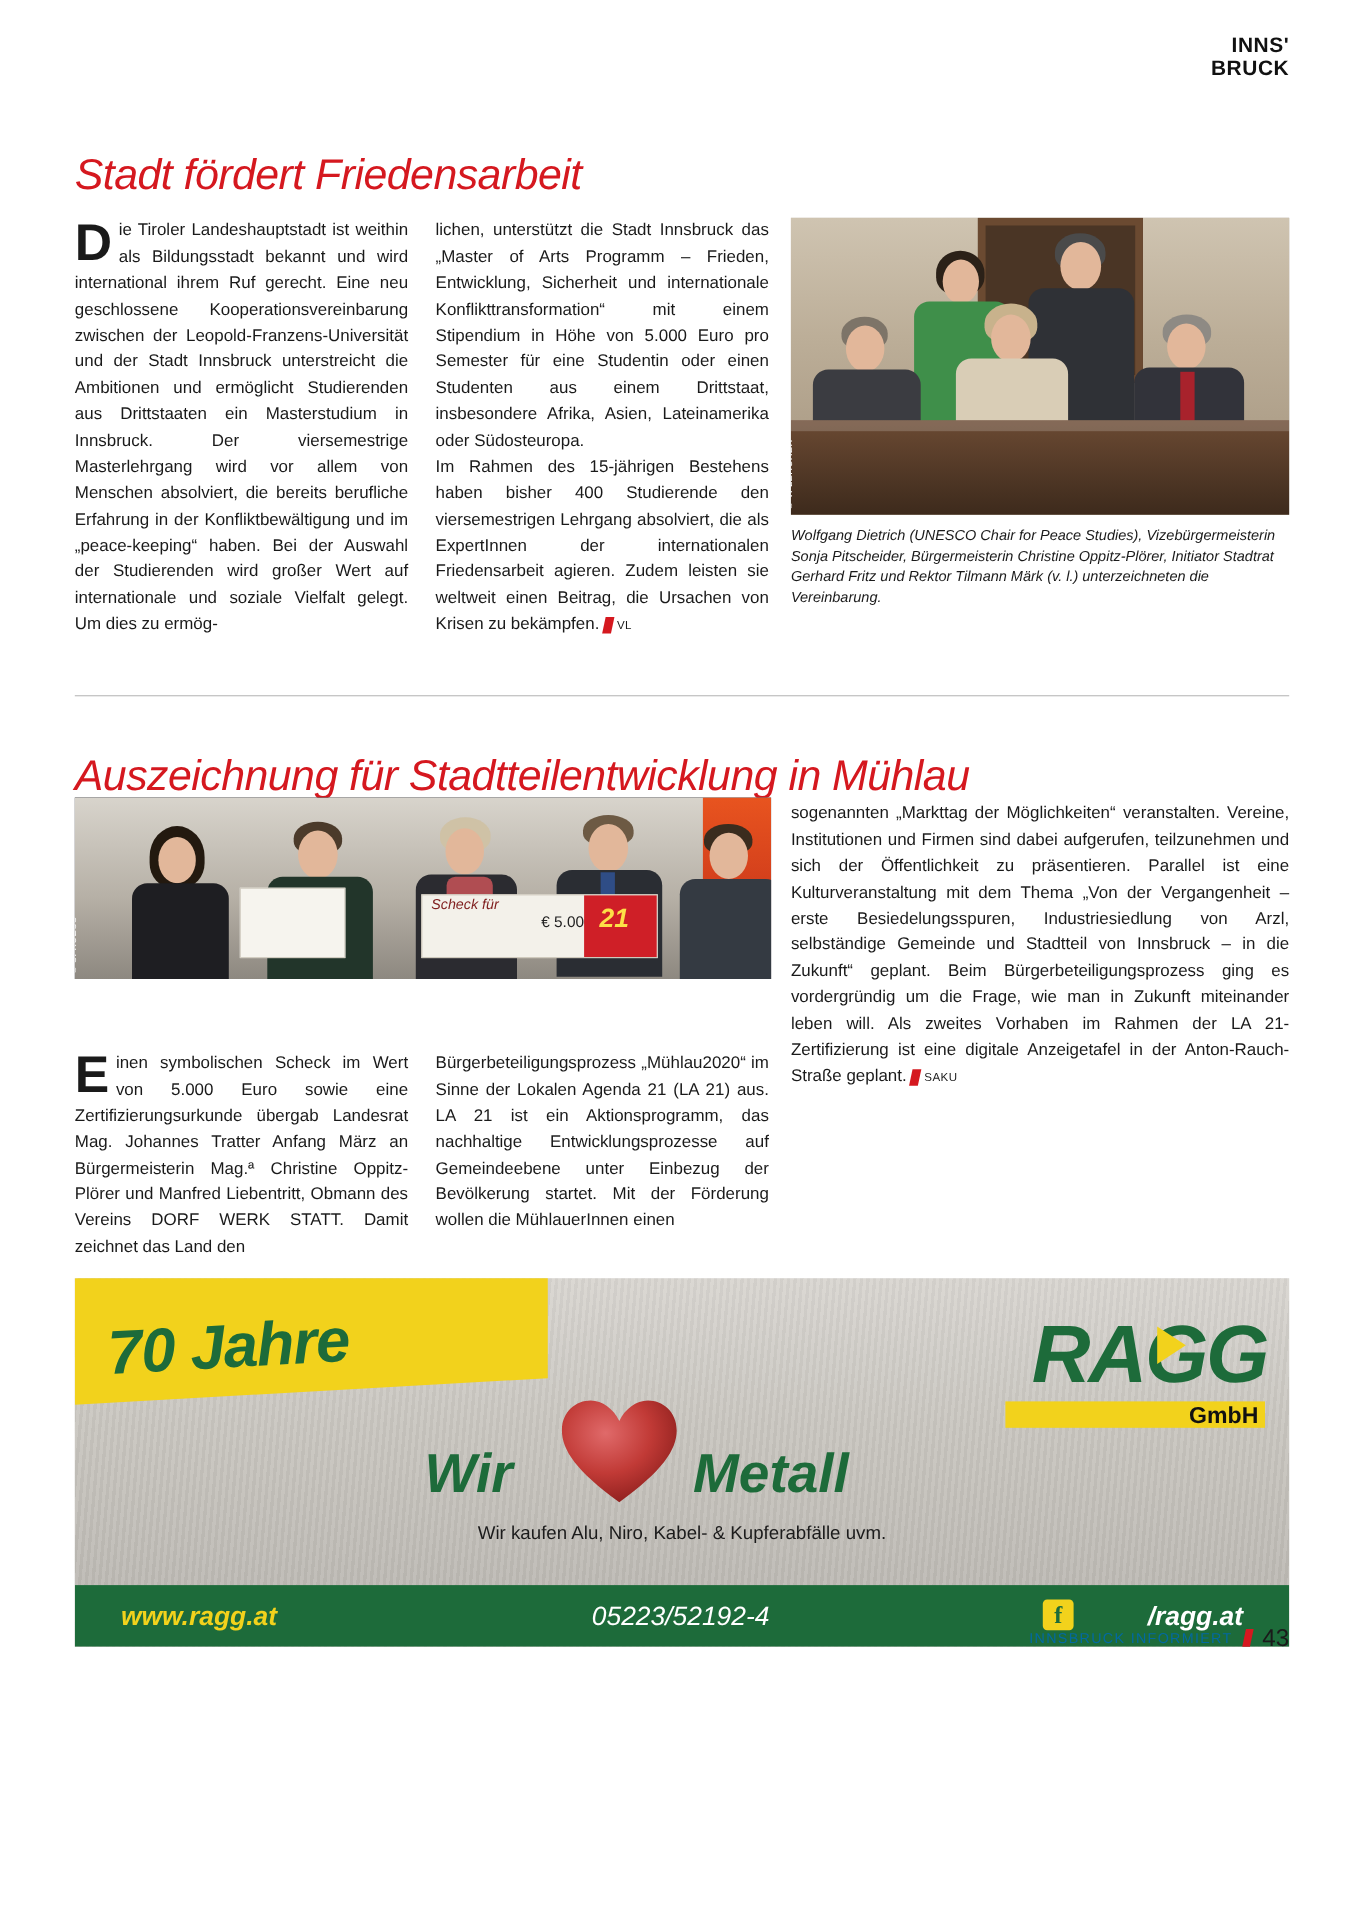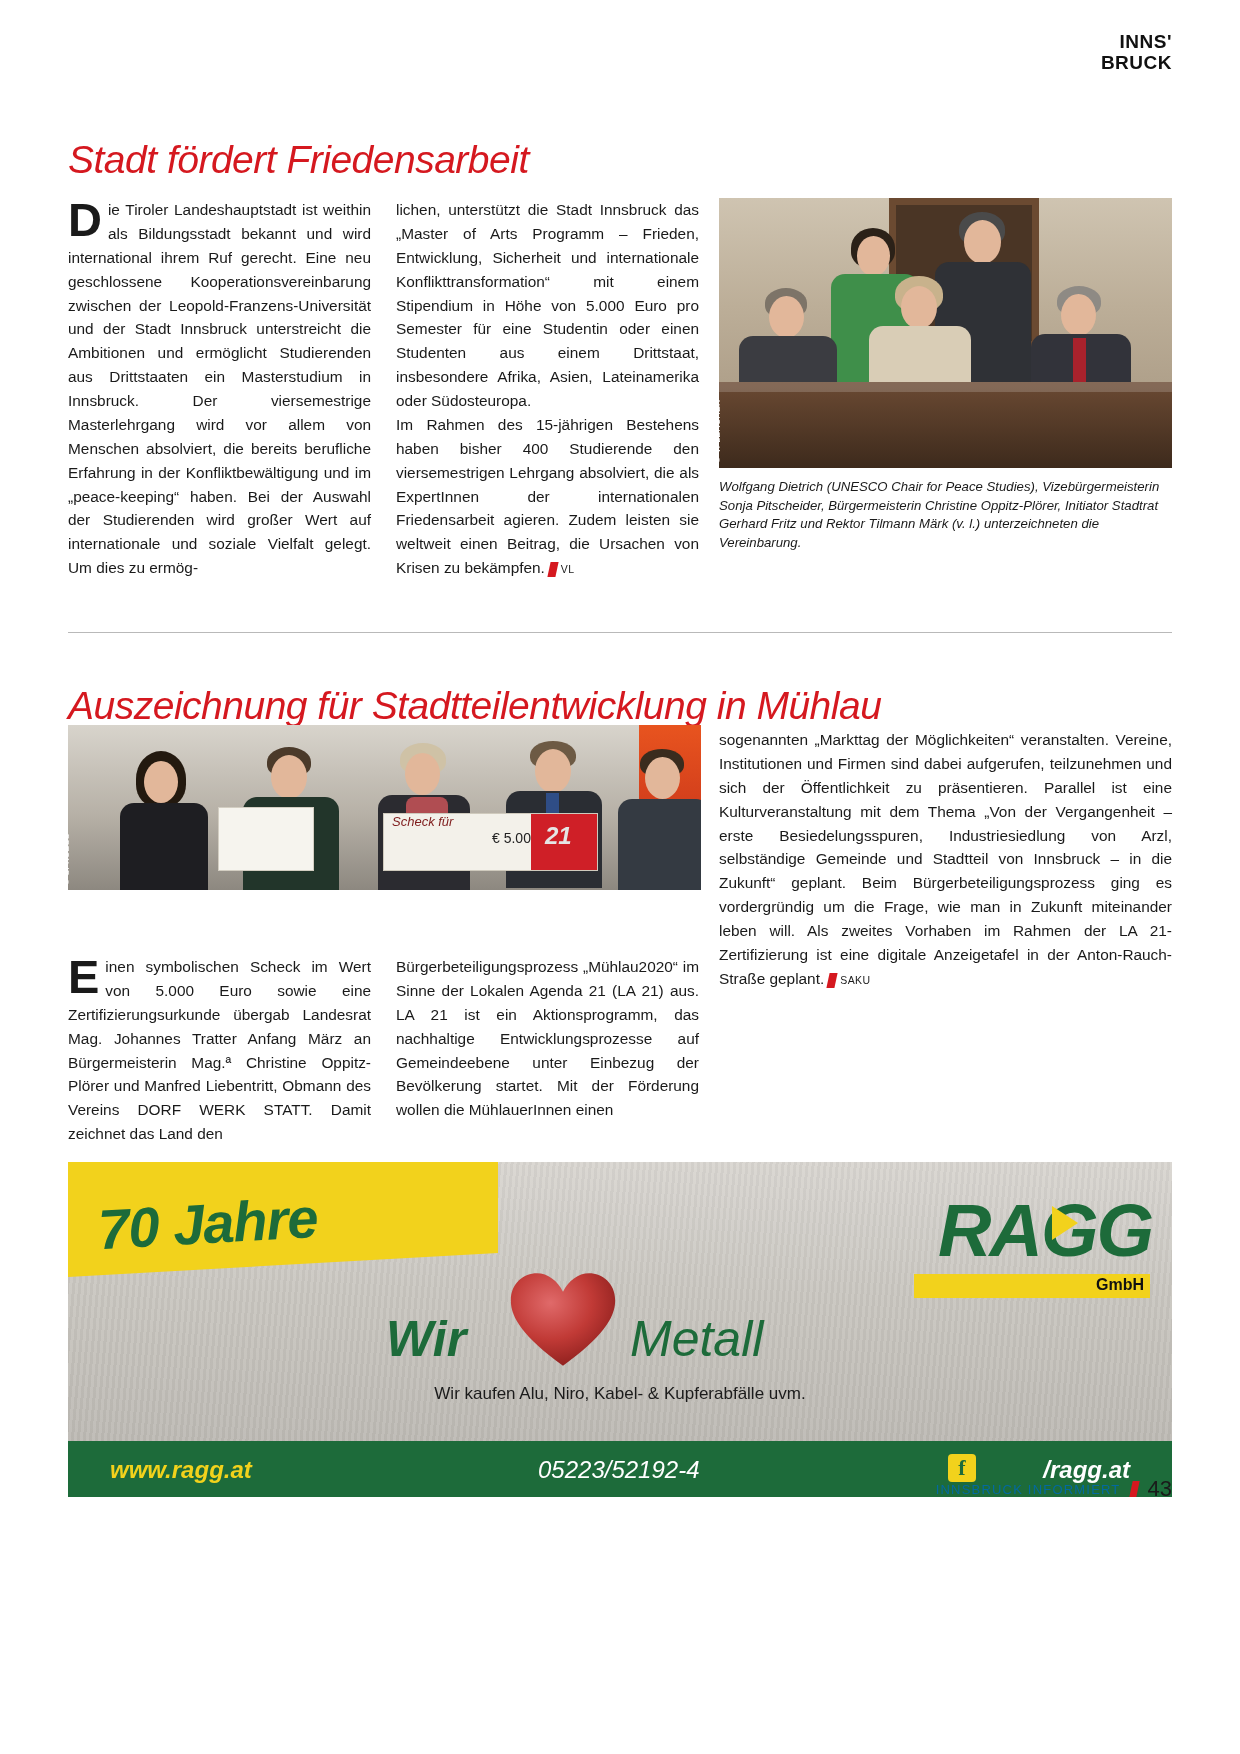--- a/index.html
+++ b/index.html
@@ -179,37 +179,37 @@
     font-size:56px; font-weight:bold; font-style:italic;
     color:#1d6b3a;
     letter-spacing:-1px;
   }
   #advert .wir {
     position:absolute; left:318px; top:148px;
     font-size:50px; font-weight:bold; font-style:italic; color:#1d6b3a;
   }
   #advert .metall {
     position:absolute; left:562px; top:148px;
-    font-size:50px; font-weight:normal; font-style:italic; color:#1d6b3a;text-align:center;
+    font-size:50px; font-weight:bold; font-style:italic; color:#1d6b3a;text-align:center;
   }
   #advert .heart {
     position:absolute; left:440px; top:108px; width:110px; height:100px;
   }
   #advert .ragg {
     position:absolute; right:20px; top:26px;
     font-size:74px; font-weight:bold; font-style:italic;
     color:#1d6b3a; letter-spacing:-2px;
   }
   #advert .ragg-bar {
     position:absolute; right:22px; top:112px; width:236px; height:24px;
     background:#f2d21c;
   }
   #advert .gmbh {
     position:absolute; right:28px; top:114px;
-    font-size:16px; font-weight:bold; color:#111;
+    font-size:21px; font-weight:bold; color:#111;
   }
   #advert .arrow {
     position:absolute; right:94px; top:44px;
     width:0;height:0;
     border-top:17px solid transparent;
     border-bottom:17px solid transparent;
     border-left:26px solid #f2d21c;
   }
   #advert .line1, #advert .line2 {
     position:absolute; width:100%; text-align:center;
@@ -351,21 +351,21 @@
       <div class="p-hair" style="left:12px; top:0; width:44px; height:28px; background:#3a2c1e;"></div>
       <div class="p-head" style="left:17px; top:8px; width:35px; height:42px;"></div>
       <div class="p-body" style="left:-10px; top:50px; width:92px; height:95px; background:#343a42;"></div>
     </div>
 
     <div class="cert"></div>
     <div class="cheque">
       <div style="position:absolute; left:8px; top:0; font-size:13px; font-style:italic; color:#7f1d1d;">Scheck für</div>
       <div style="position:absolute; left:108px; top:16px; font-size:14px; color:#222;">€  5.000,–</div>
       <div class="red">
-        <div style="position:absolute; left:14px; top:8px; font-size:24px; font-weight:bold; font-style:italic; color:#e5e5e5;">21</div>
+        <div style="position:absolute; left:14px; top:8px; font-size:24px; font-weight:bold; font-style:italic; color:#fde047;">21</div>
       </div>
     </div>
     <div class="credit">© S. KUESS</div>
   </div>
 
 
   <div id="a2-col1" class="col hyphen">
     <p class="dropcap-wrap">
       <span class="dropcap">E</span><span>inen symbolischen Scheck im Wert von 5.000 Euro sowie eine Zertifizierungsurkunde übergab Landesrat Mag. Johannes Tratter Anfang März an Bürgermeisterin Mag.ª Christine Oppitz-Plörer und Manfred Liebentritt, Obmann des Vereins DORF WERK STATT. Damit zeichnet das Land den</span>
     </p>

